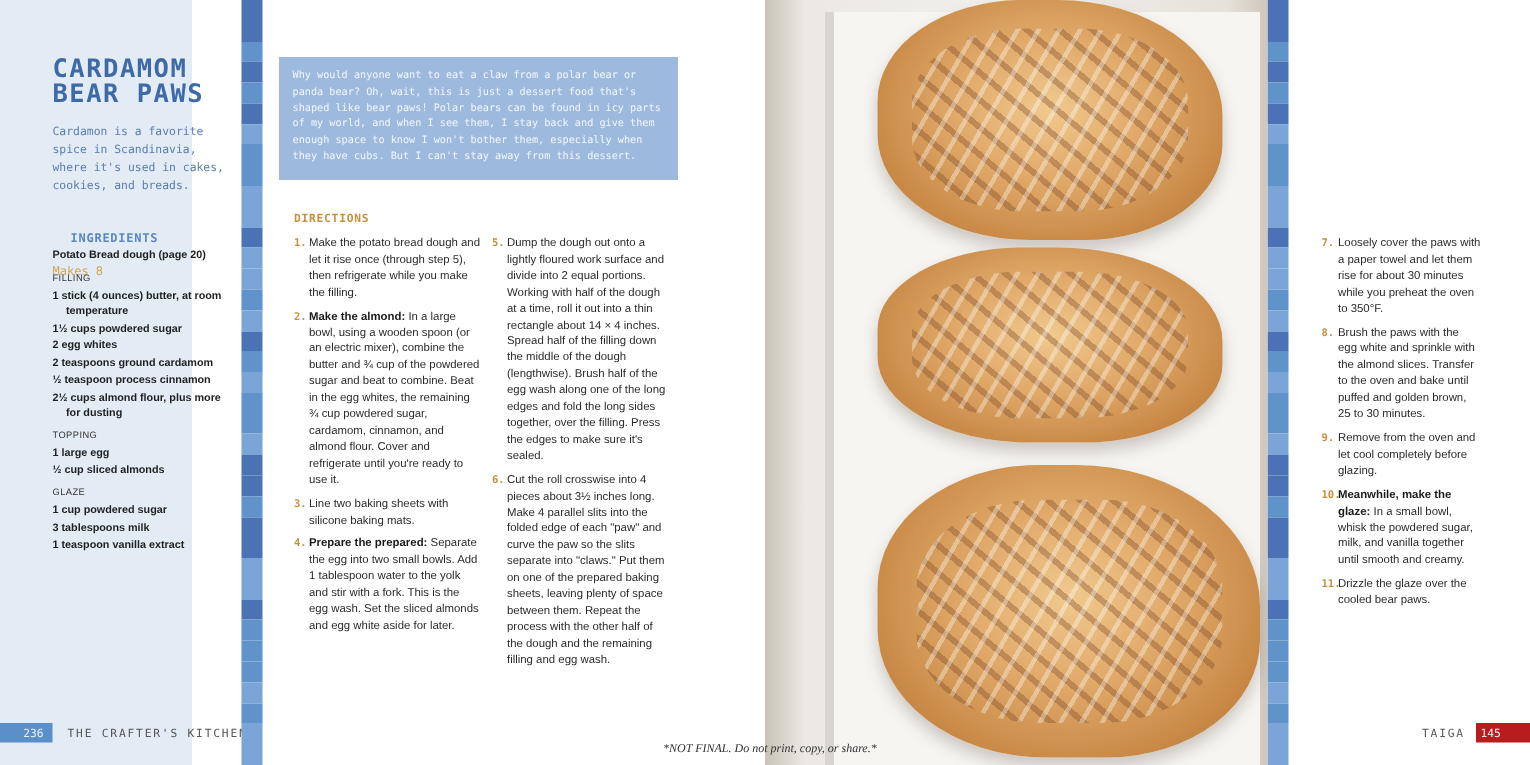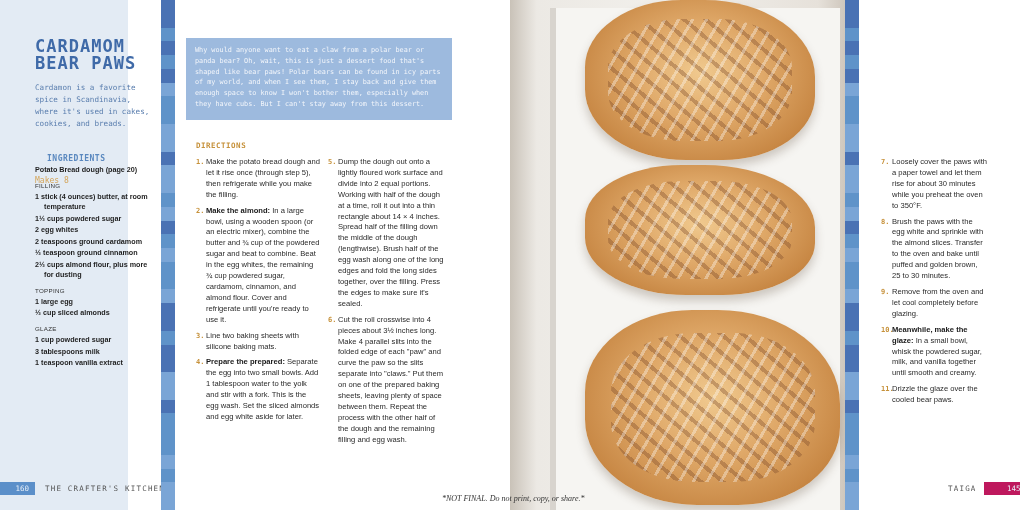--- a/index.html
+++ b/index.html
@@ -44,50 +44,50 @@
   .tray { position: absolute; left: 40px; top: 8px; width: 290px; height: 510px; background: #f6f5f2; border-left: 6px solid #d8d4ce; }
   .bun { position: absolute; border-radius: 42% 48% 40% 44%; background: radial-gradient(ellipse at 50% 45%, #f0c98e 0%, #dfa868 40%, #c88845 75%, #a8692d 100%); box-shadow: 0 6px 10px rgba(80,60,40,0.25); }
   .bun::after { content: ""; position: absolute; inset: 12% 10%; border-radius: 40%; background: repeating-linear-gradient(120deg, rgba(255,255,255,0.35) 0 3px, transparent 3px 12px), repeating-linear-gradient(40deg, rgba(120,70,40,0.35) 0 4px, transparent 4px 14px); }
   .b1 { left: 75px; top: 0px; width: 230px; height: 160px; }
   .b2 { left: 75px; top: 165px; width: 230px; height: 130px; }
   .b3 { left: 75px; top: 310px; width: 255px; height: 195px; }
 
   .watermark { position: absolute; left: 442px; top: 494px; font-family: "Liberation Serif", serif; font-style: italic; font-size: 8px; color: #333; }
 
   .running-right { position: absolute; left: 948px; top: 484px; font-family: "DejaVu Sans Mono", monospace; font-size: 7.5px; color: #555; letter-spacing: 1.2px; }
-  .folio-right { position: absolute; left: 984px; top: 482px; width: 36px; height: 13px; background: #be185d; color: #e9f0f8; font-family: "DejaVu Sans Mono", monospace; font-size: 7.5px; line-height: 13px; padding-left: 23px; }
+  .folio-right { position: absolute; left: 984px; top: 482px; width: 36px; height: 13px; background: #b91c1c; color: #e9f0f8; font-family: "DejaVu Sans Mono", monospace; font-size: 7.5px; line-height: 13px; padding-left: 3px; }
 </style>
 </head>
 <body>
 
 <div class="sidebar">
   <div class="title">CARDAMOM BEAR PAWS</div>
   <div class="intro">Cardamon is a favorite spice in Scandinavia, where it's used in cakes, cookies, and breads.</div>
   <div class="makes">Makes 8</div>
   <div class="ing-head">INGREDIENTS</div>
   <div class="ing-list">
     <div class="ing-item">Potato Bread dough (page 20)</div>
     <div class="ing-sub">FILLING</div>
     <div class="ing-item">1 stick (4 ounces) butter, at room temperature</div>
     <div class="ing-item">1½ cups powdered sugar</div>
     <div class="ing-item">2 egg whites</div>
     <div class="ing-item">2 teaspoons ground cardamom</div>
-    <div class="ing-item">½ teaspoon ground cinnamon</div>
+    <div class="ing-item">½ teaspoon process cinnamon</div>
     <div class="ing-item">2½ cups almond flour, plus more for dusting</div>
     <div class="ing-sub">TOPPING</div>
     <div class="ing-item">1 large egg</div>
     <div class="ing-item">½ cup sliced almonds</div>
     <div class="ing-sub">GLAZE</div>
     <div class="ing-item">1 cup powdered sugar</div>
     <div class="ing-item">3 tablespoons milk</div>
     <div class="ing-item">1 teaspoon vanilla extract</div>
   </div>
 </div>
 
-<div class="folio-left">160</div>
+<div class="folio-left">236</div>
 <div class="running-left">THE CRAFTER'S KITCHEN</div>
 
 <div class="stripe left" id="stripe-left">
     <div style="height: 13.7838px; background: rgb(74, 114, 180);"></div>
     <div style="height: 13.7838px; background: rgb(74, 114, 180);"></div>
     <div style="height: 13.7838px; background: rgb(95, 147, 201);"></div>
     <div style="height: 13.7838px; background: rgb(74, 114, 180);"></div>
     <div style="height: 13.7838px; background: rgb(95, 147, 201);"></div>
     <div style="height: 13.7838px; background: rgb(74, 114, 180);"></div>
     <div style="height: 13.7838px; background: rgb(122, 165, 214);"></div>

